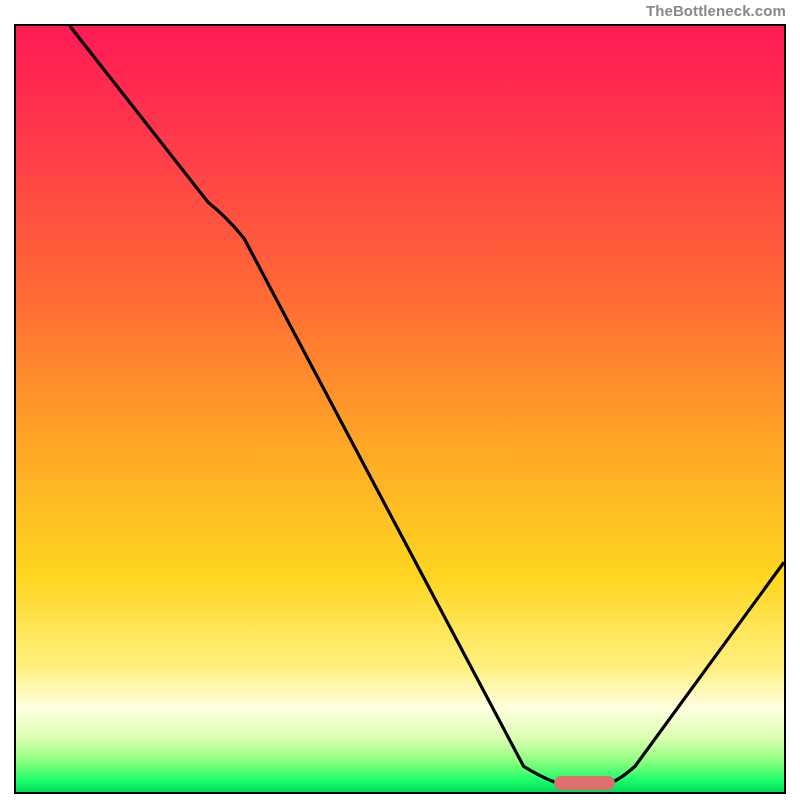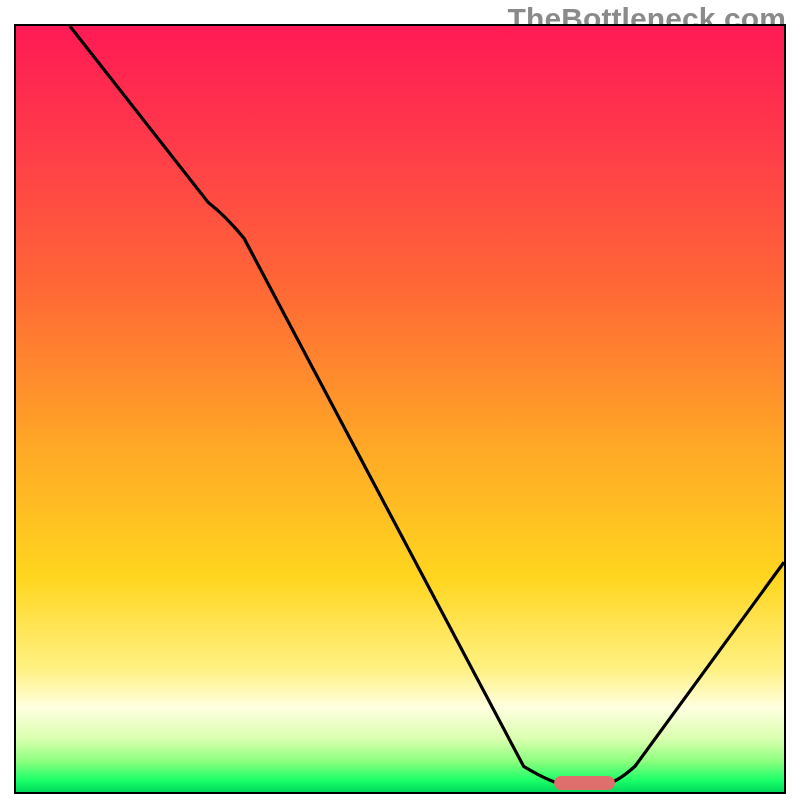--- a/index.html
+++ b/index.html
@@ -43,21 +43,21 @@
   svg.curve {
     position: absolute;
     inset: 0;
     width: 100%;
     height: 100%;
   }
   .watermark {
     position: absolute;
     top: 2px;
     right: 14px;
-    font-size: 30px;
+    font-size: 15px;
     font-weight: 600;
     color: #8a8a8a;
     letter-spacing: 0.1px;
   }
   .minimum-marker {
     position: absolute;
     background: #df6f6d;
     border-radius: 8px;
   }
 </style>

